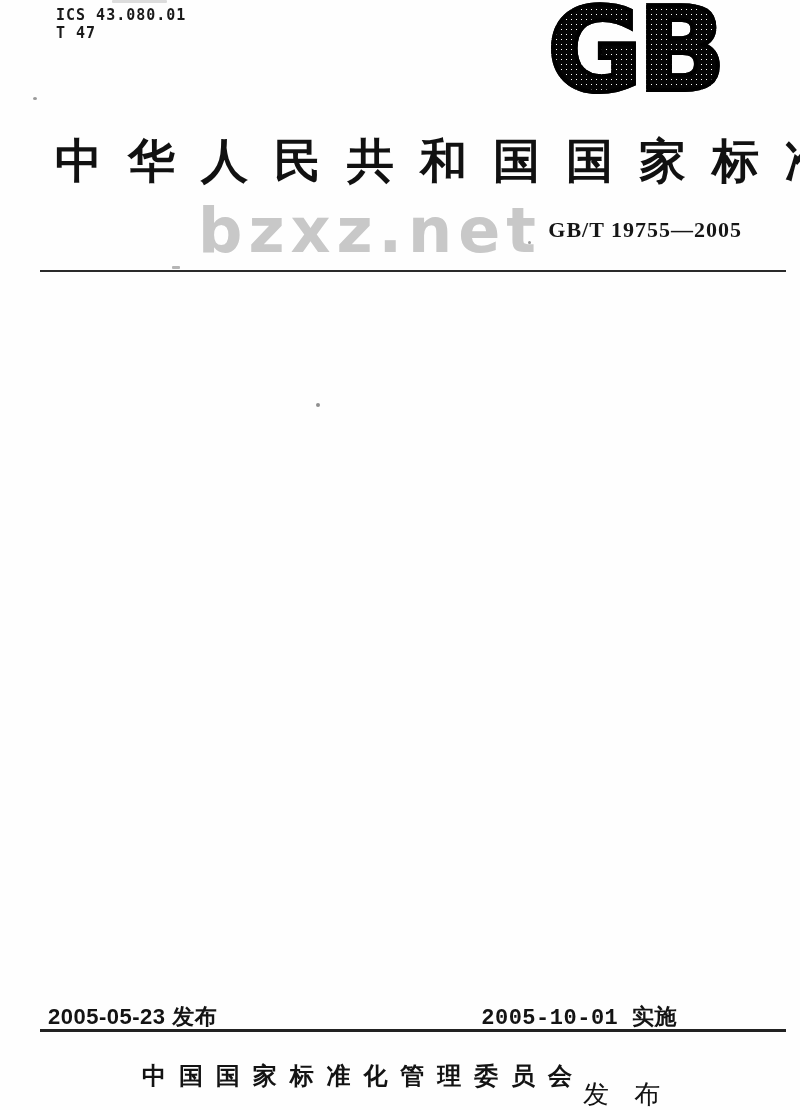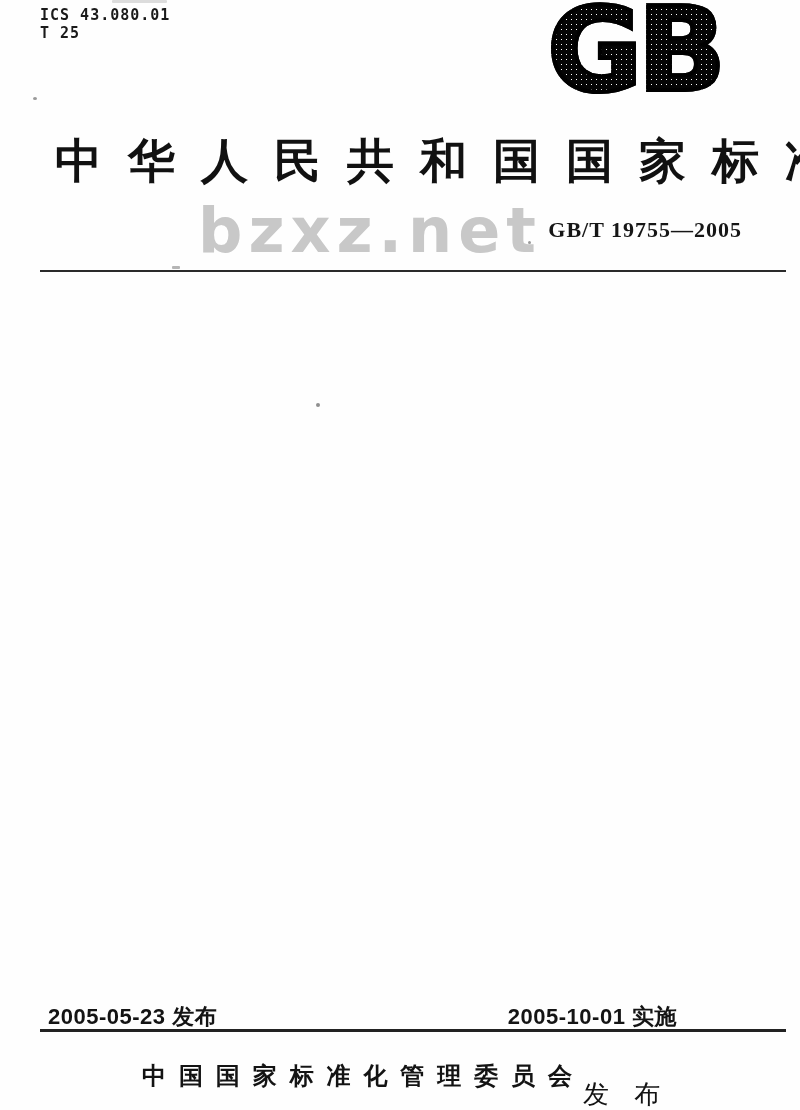--- a/index.html
+++ b/index.html
@@ -10,21 +10,21 @@
     height: 1110px;
     background: #fefefe;
     overflow: hidden;
     font-family: "Liberation Sans", sans-serif;
     color: #161616;
   }
 
   
   .ics-block {
     position: absolute;
-    left: 40px;
+    left: 56px;
     top: 6px;
     font-family: "DejaVu Sans Mono", monospace;
     font-weight: bold;
     font-size: 15px;
     line-height: 18px;
     letter-spacing: 1px;
     color: #1a1a1a;
   }
 
   
@@ -135,21 +135,21 @@
     position: absolute;
     left: 0;
     top: 1002px;
     width: 692px;
     height: 26px;
     font-weight: bold;
     font-size: 22px;
     color: #141414;
   }
   .issue-date { position: absolute; left: 48px; top: 0; letter-spacing: 0.5px; }
-  .impl-date  { position: absolute; right: 15px; top: 0; letter-spacing: 0.5px; }
+  .impl-date  { position: absolute; right: 15px; top: 0; letter-spacing: 0.5px; font-family: Liberation Mono, monospace; }
 
   .rule-bottom {
     position: absolute;
     left: 40px;
     top: 1029px;
     width: 746px;
     height: 3px;
     background: #222;
   }
 
@@ -198,21 +198,21 @@
   .speck.s4 { left: 112px; top: 0;     width: 55px; height: 3px; background:#dcdcdc; border-radius:1px; }
   .speck.s5 { left: 172px; top: 266px; width: 8px; height: 3px; background:#b5b5b5; border-radius:1px; }
 </style>
 </head>
 <body>
 
 <div class="page">
 
   <div class="ics-block">
     <div>ICS 43.080.01</div>
-    <div>T 25</div>
+    <div>T 47</div>
   </div>
 
   <div class="gb-logo">GB</div>
 
   <div class="watermark">bzxz.net</div>
 
   <div class="national-title">中华人民共和国国家标准</div>
 
   <div class="standard-number">GB/T 19755—2005</div>
 

